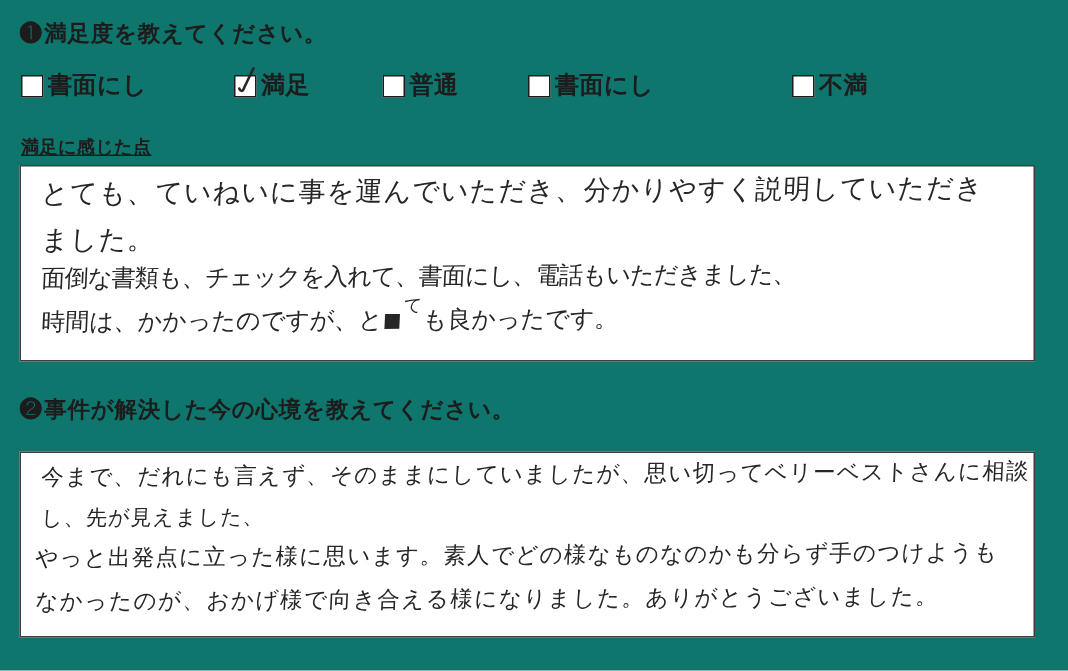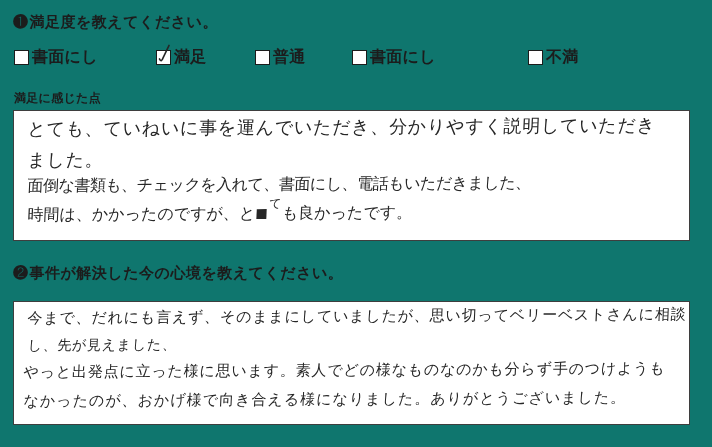--- a/index.html
+++ b/index.html
@@ -21,20 +21,21 @@
   }
   .q-num{font-size:15px;margin-right:1px;}
   #q1-heading{left:13px;top:13px;}
   #q2-heading{left:13px;top:264px;text-align:center;}
   .answer-label{
     position:absolute;
     left:14px;top:90px;
     font-weight:bold;
     font-size:12px;
     letter-spacing:0.3px;
+    text-decoration:underline;
   }
   
   .option{
     position:absolute;
     top:47px;
     display:inline-flex;
     align-items:center;
     font-weight:bold;
     font-size:16px;
     letter-spacing:0.3px;

